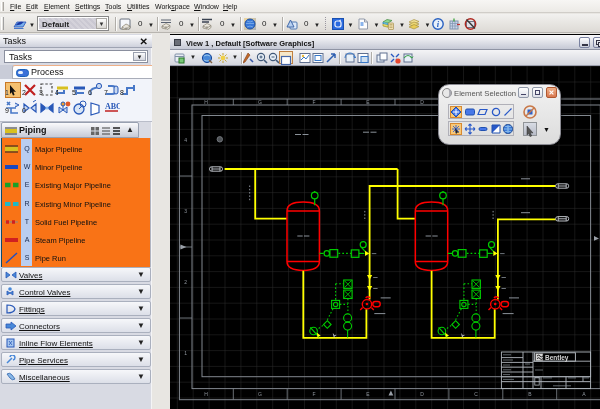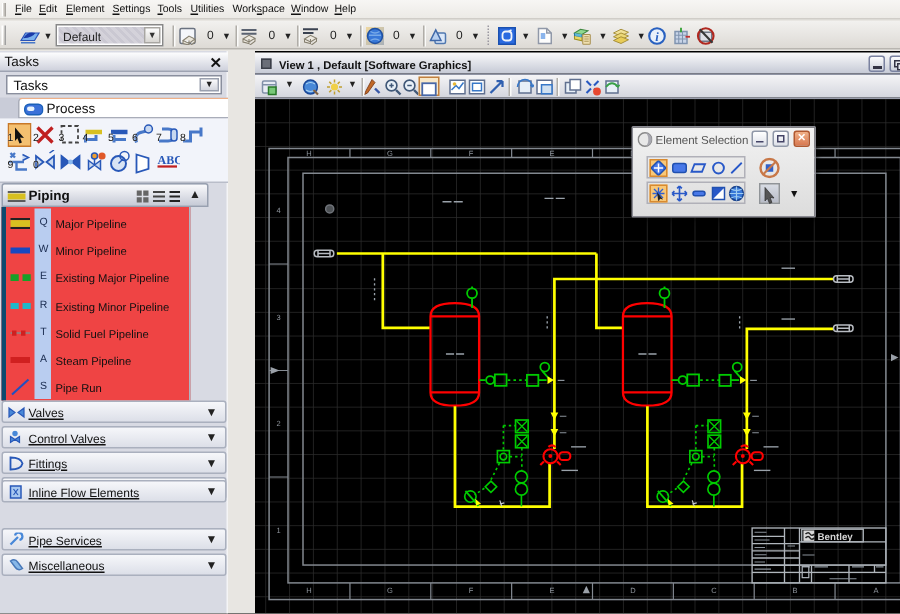--- a/index.html
+++ b/index.html
@@ -15,40 +15,40 @@
 
 
 #toolbar { left:0; top:14px; width:600px; height:19px; background:linear-gradient(#f2f1ef,#dddad5); border-bottom:1px solid #b8b5b0; }
 #toolbar .grip { position:absolute; left:1px; top:3px; width:3px; height:13px; border-left:1px solid #fff; border-right:1px solid #a0a0a0; }
 .tsep { position:absolute; top:3px; width:2px; height:14px; border-left:1px solid #b0ada8; border-right:1px solid #fbfbfa; }
 .dd { position:absolute; top:8px; font-size:6px; color:#222; }
 .tzero { position:absolute; top:5px; font-size:8px; color:#222; }
 .ticon { position:absolute; top:4px; width:12px; height:12px; }
 
 
-#combo { position:absolute; left:37px; top:2px; width:72px; height:15px; background:#fff; border:1px solid #888; }
+#combo { position:absolute; left:37px; top:2px; width:72px; height:15px; background:#fff; border:1px solid #888;font-weight:bold; }
 #combo .fld { position:absolute; left:1px; top:1px; right:12px; bottom:1px; background:repeating-linear-gradient(45deg,#d4d2da 0 2px,#cac8d2 2px 4px); font-size:8px; color:#222; padding:2px 0 0 3px; }
 #combo .btn { position:absolute; right:1px; top:1px; width:11px; bottom:1px; background:linear-gradient(#fdfdfd,#d8d6d2); border:1px solid #a8a6a2; font-size:6px; text-align:center; color:#333; line-height:11px; }
 
 
 #tasks { left:0; top:34px; width:152px; height:375px; background:#d8dae3; border-right:1px solid #f4f4f6; }
 #thdr { position:absolute; left:0; top:1px; width:152px; height:13px; background:linear-gradient(#fdfdfe,#ced1dc); border-bottom:1px solid #9ea3b2; font-size:9px; color:#111; padding:1px 0 0 3px; }
 #thdr .x { position:absolute; right:4px; top:1px; font-size:10px; font-weight:bold; color:#111; }
 #tcombo { position:absolute; left:4px; top:16px; width:144px; height:13px; background:#fff; border:1px solid #8a8f9e; font-size:9px; color:#111; padding:1px 0 0 4px; }
 #tcombo .b { position:absolute; right:1px; top:1px; width:13px; height:9px; background:linear-gradient(#fbfbfc,#d4d6de); border:1px solid #9aa0ae; font-size:6px; text-align:center; line-height:9px; color:#222; }
 #tabrow { position:absolute; left:0; top:31px; width:152px; height:14px; background:#c9ccd8; }
 #tab { position:absolute; left:12px; top:0px; right:0px; height:14px; background:#fff; border:1px solid #a9adb9; border-top:1.5px solid #eeb088; border-right:0; border-radius:3px 0 0 0; font-size:9px; color:#111; padding:1px 0 0 18px; }
 #tab svg { position:absolute; left:3px; top:2px; }
 #iga { position:absolute; left:0px; top:45px; width:152px; height:43px; background:#f2f4fa; border-bottom:1px solid #b9bdc9;text-align:center; }
 .tico { position:absolute; width:16px; height:16px; }
 .tnum { position:absolute; font-size:7px; color:#111; text-shadow:0 0 1px #fff; }
 
 
 #piphdr { position:absolute; left:1px; top:88px; width:138px; height:16px; background:linear-gradient(#fafafc,#c6cad6); border:1px solid #98a0b0; border-radius:2px 2px 0 0; font-size:9px; font-weight:bold; color:#111; padding:2px 0 0 17px; }
-#piplist { position:absolute; left:1px; top:104px; width:126px; height:129px; background:#ef4444; border-left:3px solid #0c4a6e; border-right:1px solid #b0b4c0; }
+#piplist { position:absolute; left:1px; top:104px; width:150px; height:129px; background:#f97316; border-left:1px solid #0c4a6e; border-right:1px solid #b0b4c0; }
 #piplist .band { position:absolute; left:19px; top:1px; width:11px; height:127px; background:#b9cdf0; }
 .prow { position:absolute; left:0; width:150px; height:18px; font-size:7.5px; color:#111; }
 .prow .lt { position:absolute; left:20px; top:5px; width:10px; text-align:center; font-size:7px; color:#1a2c50; }
 .prow .lb { position:absolute; left:33px; top:5px; }
 .prow svg { position:absolute; left:2px; top:2px; }
 
 
 .csec { position:absolute; left:1px; width:150px; height:15px; background:linear-gradient(#f6f7fa,#dcdfe8); border:1px solid #aab0be; border-radius:2px; font-size:8px; color:#111; padding:3px 0 0 17px;text-decoration:underline; }
 .csec .ch { position:absolute; right:5px; top:2px; font-size:8px; color:#222; }
 .csec svg { position:absolute; left:3px; top:2px; }
@@ -56,21 +56,21 @@
 
 #viewwin { left:153px; top:34px; width:447px; height:286px; background:#000;margin-left:17px; }
 #vtitle { position:absolute; left:0; top:1px; width:447px; height:15px; background:linear-gradient(#fafafb,#c5c9d5); border-bottom:1px solid #8f94a4; font-size:7.5px; font-weight:bold; color:#111; padding:4px 0 0 16px; }
 #vtitle .ic { position:absolute; left:4px; top:4px; width:7px; height:7px; background:#6a6e78; border:1px solid #3a3e48; }
 .vbtn { position:absolute; top:2px; width:11px; height:11px; border:1px solid #7a82a0; border-radius:2px; background:linear-gradient(#fcfcfd,#ccd0dc); font-size:7px; line-height:10px; text-align:center; color:#223; }
 #vtoolbar { position:absolute; left:0; top:16px; width:447px; height:16px; background:linear-gradient(#f4f4f6,#d4d6de); border-bottom:1px solid #9a9eac; }
 #vtoolbar .tsep { top:2px; height:12px; }
 .vico { position:absolute; top:2px; width:12px; height:12px; }
 
 
-#esel { position:absolute; left:251px; top:50px; width:123px; height:61px; background:linear-gradient(#f2f2f2,#dcdcdc); border:1px solid #8a8a92; border-radius:1px; box-shadow:1px 2px 3px rgba(0,0,0,0.45); }
+#esel { position:absolute; left:268px; top:50px; width:123px; height:61px; background:linear-gradient(#f2f2f2,#dcdcdc); border:1px solid #8a8a92; border-radius:11px; box-shadow:1px 2px 3px rgba(0,0,0,0.45); }
 #eselt { position:absolute; left:1px; top:1px; right:1px; height:13px; font-size:7.7px; color:#555; padding:3px 0 0 14px; }
 .ebtn { position:absolute; top:2px; width:11px; height:11px; border:1px solid #9098a8; border-radius:2px; background:linear-gradient(#fff,#dde0e8); font-size:7px; text-align:center; line-height:10px; color:#445; }
 .egroup { position:absolute; left:9px; width:66px; height:15px; border:1px solid #b0b0b8; }
 .eic { position:absolute; top:1px; width:12px; height:12px; }
 .ehl { background:#f8c878; border:1px solid #d88a30; }
 </style>
 </head>
 <body>
 
 <div id="menubar" class="abs">
@@ -343,21 +343,21 @@
   <div class="csec" style="top:250px"><svg width="12" height="10" viewBox="0 0 12 10">
         <path d="M2 4 l3 2 -3 2 z M8 4 l-3 2 3 2 z" fill="#4888d8" stroke="#2858b8" stroke-width="0.8"></path>
         <circle cx="5" cy="2" r="1.8" fill="#4888d8"></circle>
       </svg>Control Valves<span class="ch">▼</span></div>
   <div class="csec" style="top:267px"><svg width="12" height="10" viewBox="0 0 12 10">
         <path d="M2 1 q7 0 8 4 q-1 4 -8 4 z" fill="none" stroke="#2858b8" stroke-width="1.2"></path>
       </svg>Fittings<span class="ch">▼</span></div>
   <div class="csec" style="top:284px"><svg width="12" height="10" viewBox="0 0 12 10">
         <path d="M1 3 h5 v-2 l5 4 -5 4 v-2 h-5 z" fill="#4888d8" stroke="#2858b8" stroke-width="0.8"></path>
       </svg>Connectors<span class="ch">▼</span></div>
-  <div class="csec" style="top:286px"><svg width="12" height="10" viewBox="0 0 12 10">
+  <div class="csec" style="top:301px"><svg width="12" height="10" viewBox="0 0 12 10">
         <rect x="2" y="1" width="7" height="8" fill="#a8c8f0" stroke="#2858b8"></rect>
         <path d="M4 3 l3 4 M7 3 l-3 4" stroke="#2858b8" stroke-width="0.8"></path>
       </svg>Inline Flow Elements<span class="ch">▼</span></div>
   <div class="csec" style="top:318px"><svg width="12" height="10" viewBox="0 0 12 10">
         <path d="M2 8 l5 -5 M5 2 a2.5 2.5 0 1 1 3 3" stroke="#4888d8" stroke-width="1.5" fill="none"></path>
       </svg>Pipe Services<span class="ch">▼</span></div>
   <div class="csec" style="top:335px"><svg width="12" height="10" viewBox="0 0 12 10">
         <path d="M2 2 q3 -2 5 1 l3 4 q-3 2 -5 -1 z" fill="#88b8e8" stroke="#4878b8"></path>
       </svg>Miscellaneous<span class="ch">▼</span></div>
 </div>

